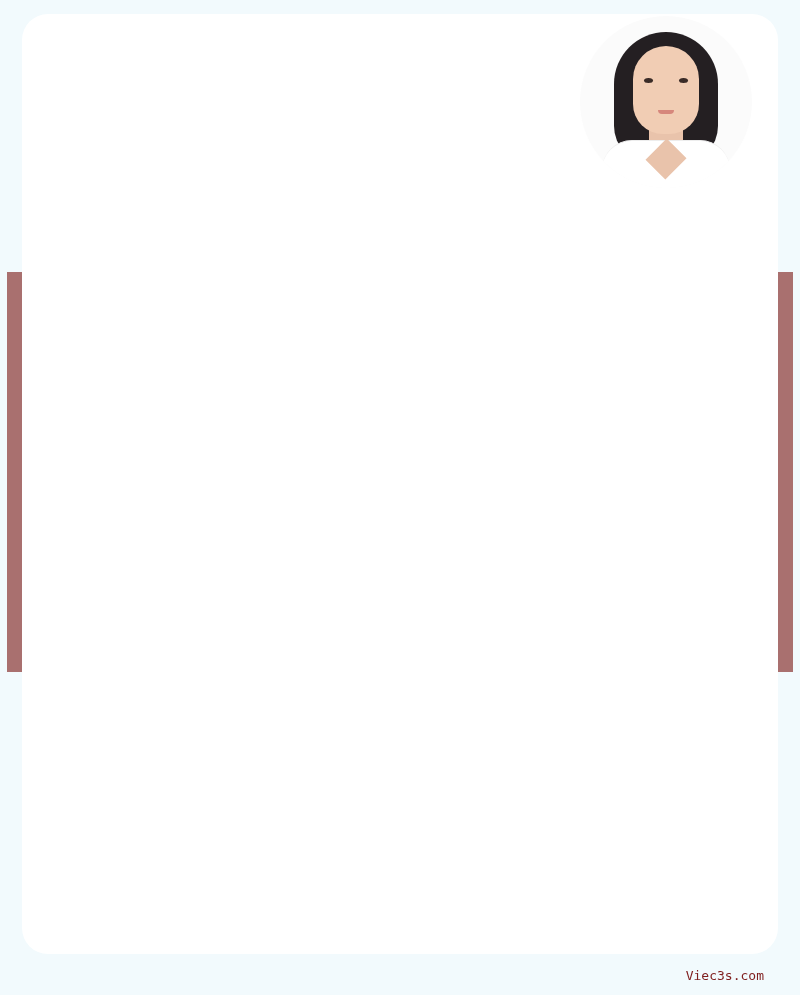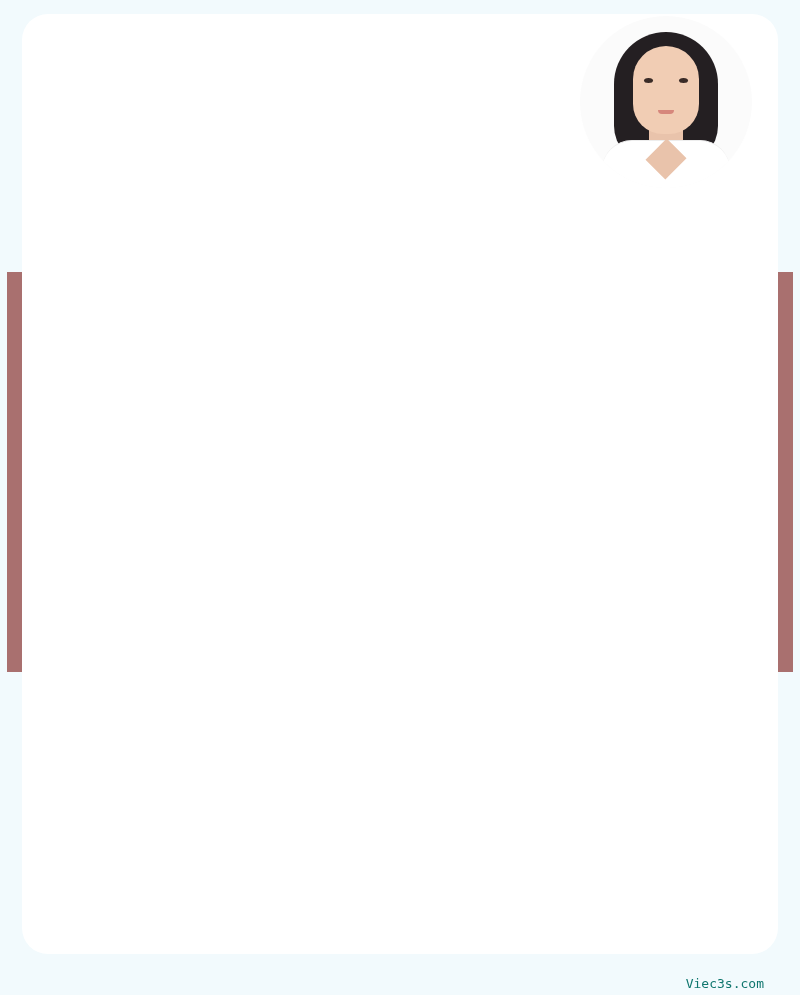--- a/index.html
+++ b/index.html
@@ -213,24 +213,24 @@
     margin-bottom: 16px;
   }
   .exp-dates { font-size: 14.5px; margin-bottom: 16px; }
   .exp-role  { font-size: 14.5px; margin-bottom: 16px; }
   .exp-duty  { font-size: 14.5px; line-height: 1.58; }
 
   
   .footer {
     position: absolute;
     right: 36px;
-    bottom: 4px;
+    bottom: 12px;
     font-family: "DejaVu Sans Mono", monospace;
     font-size: 13px;
-    color: #0f766e;
+    color: #7f1d1d;
     z-index: 4;
   }
 </style>
 </head>
 <body>
 
 <div class="edge-bar left"></div>
 <div class="edge-bar right"></div>
 
 <div class="card"></div>

